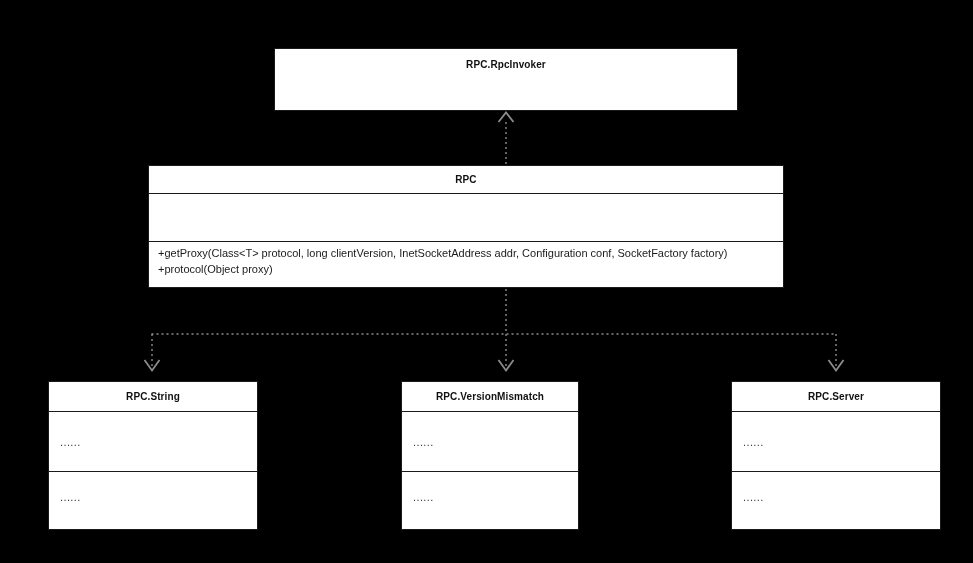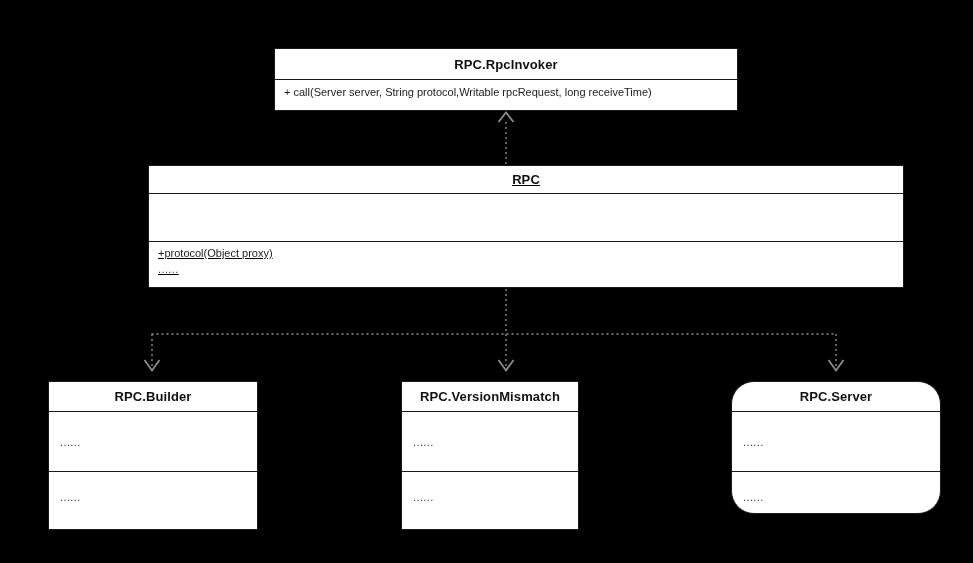--- a/index.html
+++ b/index.html
@@ -34,21 +34,21 @@
     box-sizing: border-box;
     position: relative;
     overflow: hidden;
   }
   .compartment + .compartment {
     border-top: 1px solid #1a1a1a;
   }
   .class-title {
     text-align: center;
     font-weight: bold;
-    font-size: 13px;
+    font-size: 10px;
     color: #111111;
     letter-spacing: 0.1px;
     display: flex;
     align-items: center;
     justify-content: center;
   }
   .member-list {
     font-size: 11px;
     color: #1b1b1b;
     padding: 4px 9px 0 9px;
@@ -110,45 +110,43 @@
       <line x1="506" y1="334" x2="506" y2="369" stroke="#8c8c8c" stroke-width="1.4" stroke-dasharray="2,3"></line>
       <polyline points="498.5,360 506,370.5 513.5,360" fill="none" stroke="#8c8c8c" stroke-width="1.8"></polyline>
 
       <line x1="836" y1="334" x2="836" y2="369" stroke="#8c8c8c" stroke-width="1.4" stroke-dasharray="2,3"></line>
       <polyline points="828.5,360 836,370.5 843.5,360" fill="none" stroke="#8c8c8c" stroke-width="1.8"></polyline>
     </g>
   </svg>
 
   <div class="uml-class" style="left:274px; top:48px; width:464px; height:63px;">
     <div class="compartment class-title" style="height:30px;">RPC.RpcInvoker</div>
-    <div class="compartment member-list" style="height:32px;">
-      <div class="member-line">+ call(Server server, String protocol,Writable rpcRequest, long receiveTime)</div>
-    </div>
   </div>
 
-  <div class="uml-class" style="left:148px; top:165px; width:756px; height:123px;text-decoration:underline;">
+  <div class="uml-class" style="left:148px; top:165px; width:636px; height:123px;">
     <div class="compartment class-title" style="height:27px;">RPC</div>
     <div class="compartment empty-compartment" style="height:48px;"></div>
     <div class="compartment member-list" style="height:47px; padding-top:3px;">
+      <div class="member-line">+getProxy(Class&lt;T&gt; protocol, long clientVersion, InetSocketAddress addr, Configuration conf, SocketFactory factory)</div>
       <div class="member-line">+protocol(Object proxy)</div>
       <div class="member-line ellipsis-line">......</div>
     </div>
   </div>
 
   <div class="uml-class" style="left:48px; top:381px; width:210px; height:149px;">
-    <div class="compartment class-title" style="height:29px;">RPC.Builder</div>
+    <div class="compartment class-title" style="height:29px;">RPC.String</div>
     <div class="compartment member-centered" style="height:60px;">......</div>
     <div class="compartment member-centered" style="height:58px; align-items:flex-start; padding-top:19px;">......</div>
   </div>
 
   <div class="uml-class" style="left:401px; top:381px; width:178px; height:149px;">
     <div class="compartment class-title" style="height:29px;">RPC.VersionMismatch</div>
     <div class="compartment member-centered" style="height:60px;">......</div>
     <div class="compartment member-centered" style="height:58px; align-items:flex-start; padding-top:19px;">......</div>
   </div>
 
-  <div class="uml-class" style="left:731px; top:381px; width:210px; height:133px;border-radius:23px;">
+  <div class="uml-class" style="left:731px; top:381px; width:210px; height:149px;">
     <div class="compartment class-title" style="height:29px;">RPC.Server</div>
     <div class="compartment member-centered" style="height:60px;">......</div>
     <div class="compartment member-centered" style="height:58px; align-items:flex-start; padding-top:19px;">......</div>
   </div>
 
 </div>
 
 </body></html>

